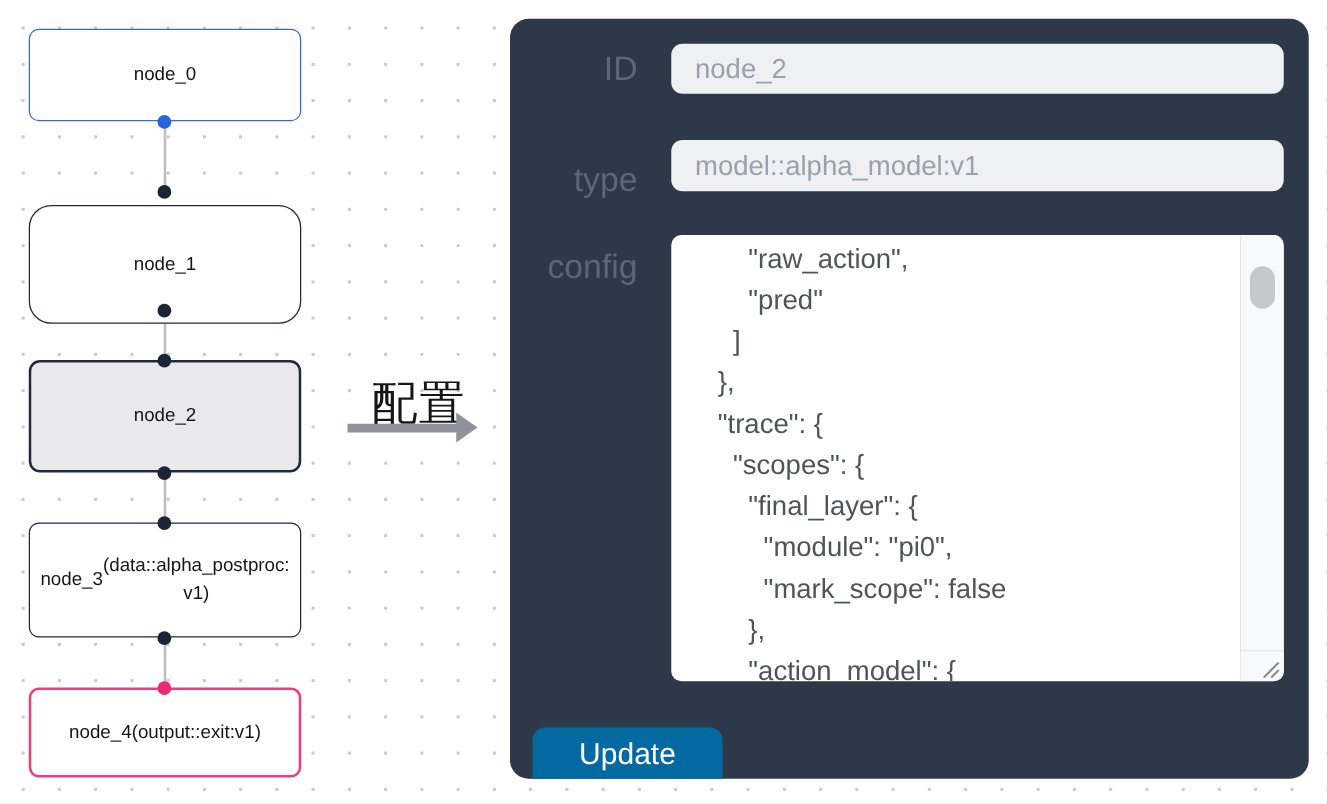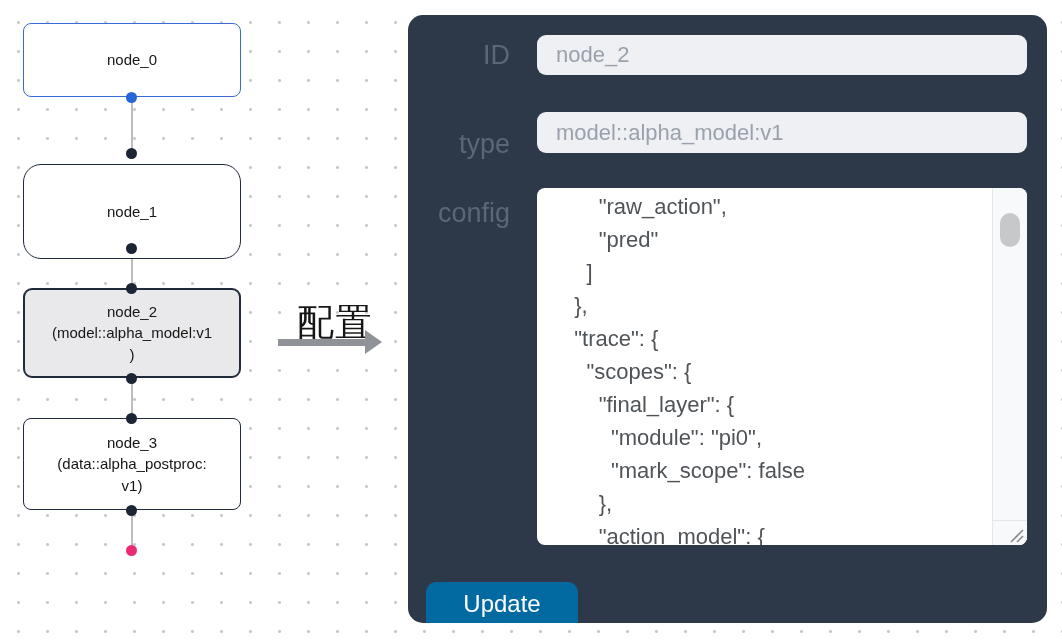--- a/index.html
+++ b/index.html
@@ -5,21 +5,21 @@
   * { margin:0; padding:0; box-sizing:border-box; }
   html,body { width:1062px; height:643px; overflow:hidden; background:#ffffff;
               font-family:"Liberation Sans","DejaVu Sans",sans-serif; }
   .stage { position:relative; width:1062px; height:643px;
            background-image: radial-gradient(circle, #c7cacd 1.3px, transparent 1.6px);
            background-size: 29px 29px; background-position: 4px 8px; }
 
   
   .node { position:absolute; left:23px; width:218px; background:#ffffff;
           border:1.5px solid #1f2a3a; border-radius:8px;
-          display:flex; flex-direction:column; align-items:center; justify-content:center;
+          display:flex; flex-direction:row; align-items:center; justify-content:center;
           text-align:center; font-size:15px; line-height:1.44; color:#161616; z-index:2; }
   .node .sub { white-space:pre-line; word-break:break-all; }
   .node-0 { top:23px;  height:74px; border-color:#3a6ad1; }
   .node-1 { top:164px; height:95px;border-radius:18px; }
   .node-2 { top:288px; height:90px; background:#e9e9eb; border-width:2.5px; border-radius:9px; }
   .node-3 { top:418px; height:92px;justify-content:center; }
   .node-4 { top:550px; height:72px; border-color:#ee3c7c; border-width:2px; }
 
   .edge { position:absolute; left:131px; width:2px; background:#bdbdbd; z-index:1; }
   .e0 { top:97px;  height:56px; }
@@ -88,27 +88,29 @@
   <div class="edge e3"></div>
 
   <div class="node node-0">
     <div>node_0</div>
   </div>
   <div class="node node-1">
     <div>node_1</div>
   </div>
   <div class="node node-2">
     <div>node_2</div>
-    <div class="sub">(model::alpha_model:v1
-)</div>
   </div>
   <div class="node node-3">
     <div>node_3</div>
     <div class="sub">(data::alpha_postproc:
 v1)</div>
+  </div>
+  <div class="node node-4">
+    <div>node_4</div>
+    <div class="sub">(output::exit:v1)</div>
   </div>
 
   <div class="handle h-blue" style="top:91.5px;"></div>
   <div class="handle" style="top:147.5px;"></div>
   <div class="handle" style="top:242.5px;"></div>
   <div class="handle" style="top:282.5px;"></div>
   <div class="handle" style="top:372.5px;"></div>
   <div class="handle" style="top:412.5px;"></div>
   <div class="handle" style="top:504.5px;"></div>
   <div class="handle h-pink" style="top:544.5px;"></div>

